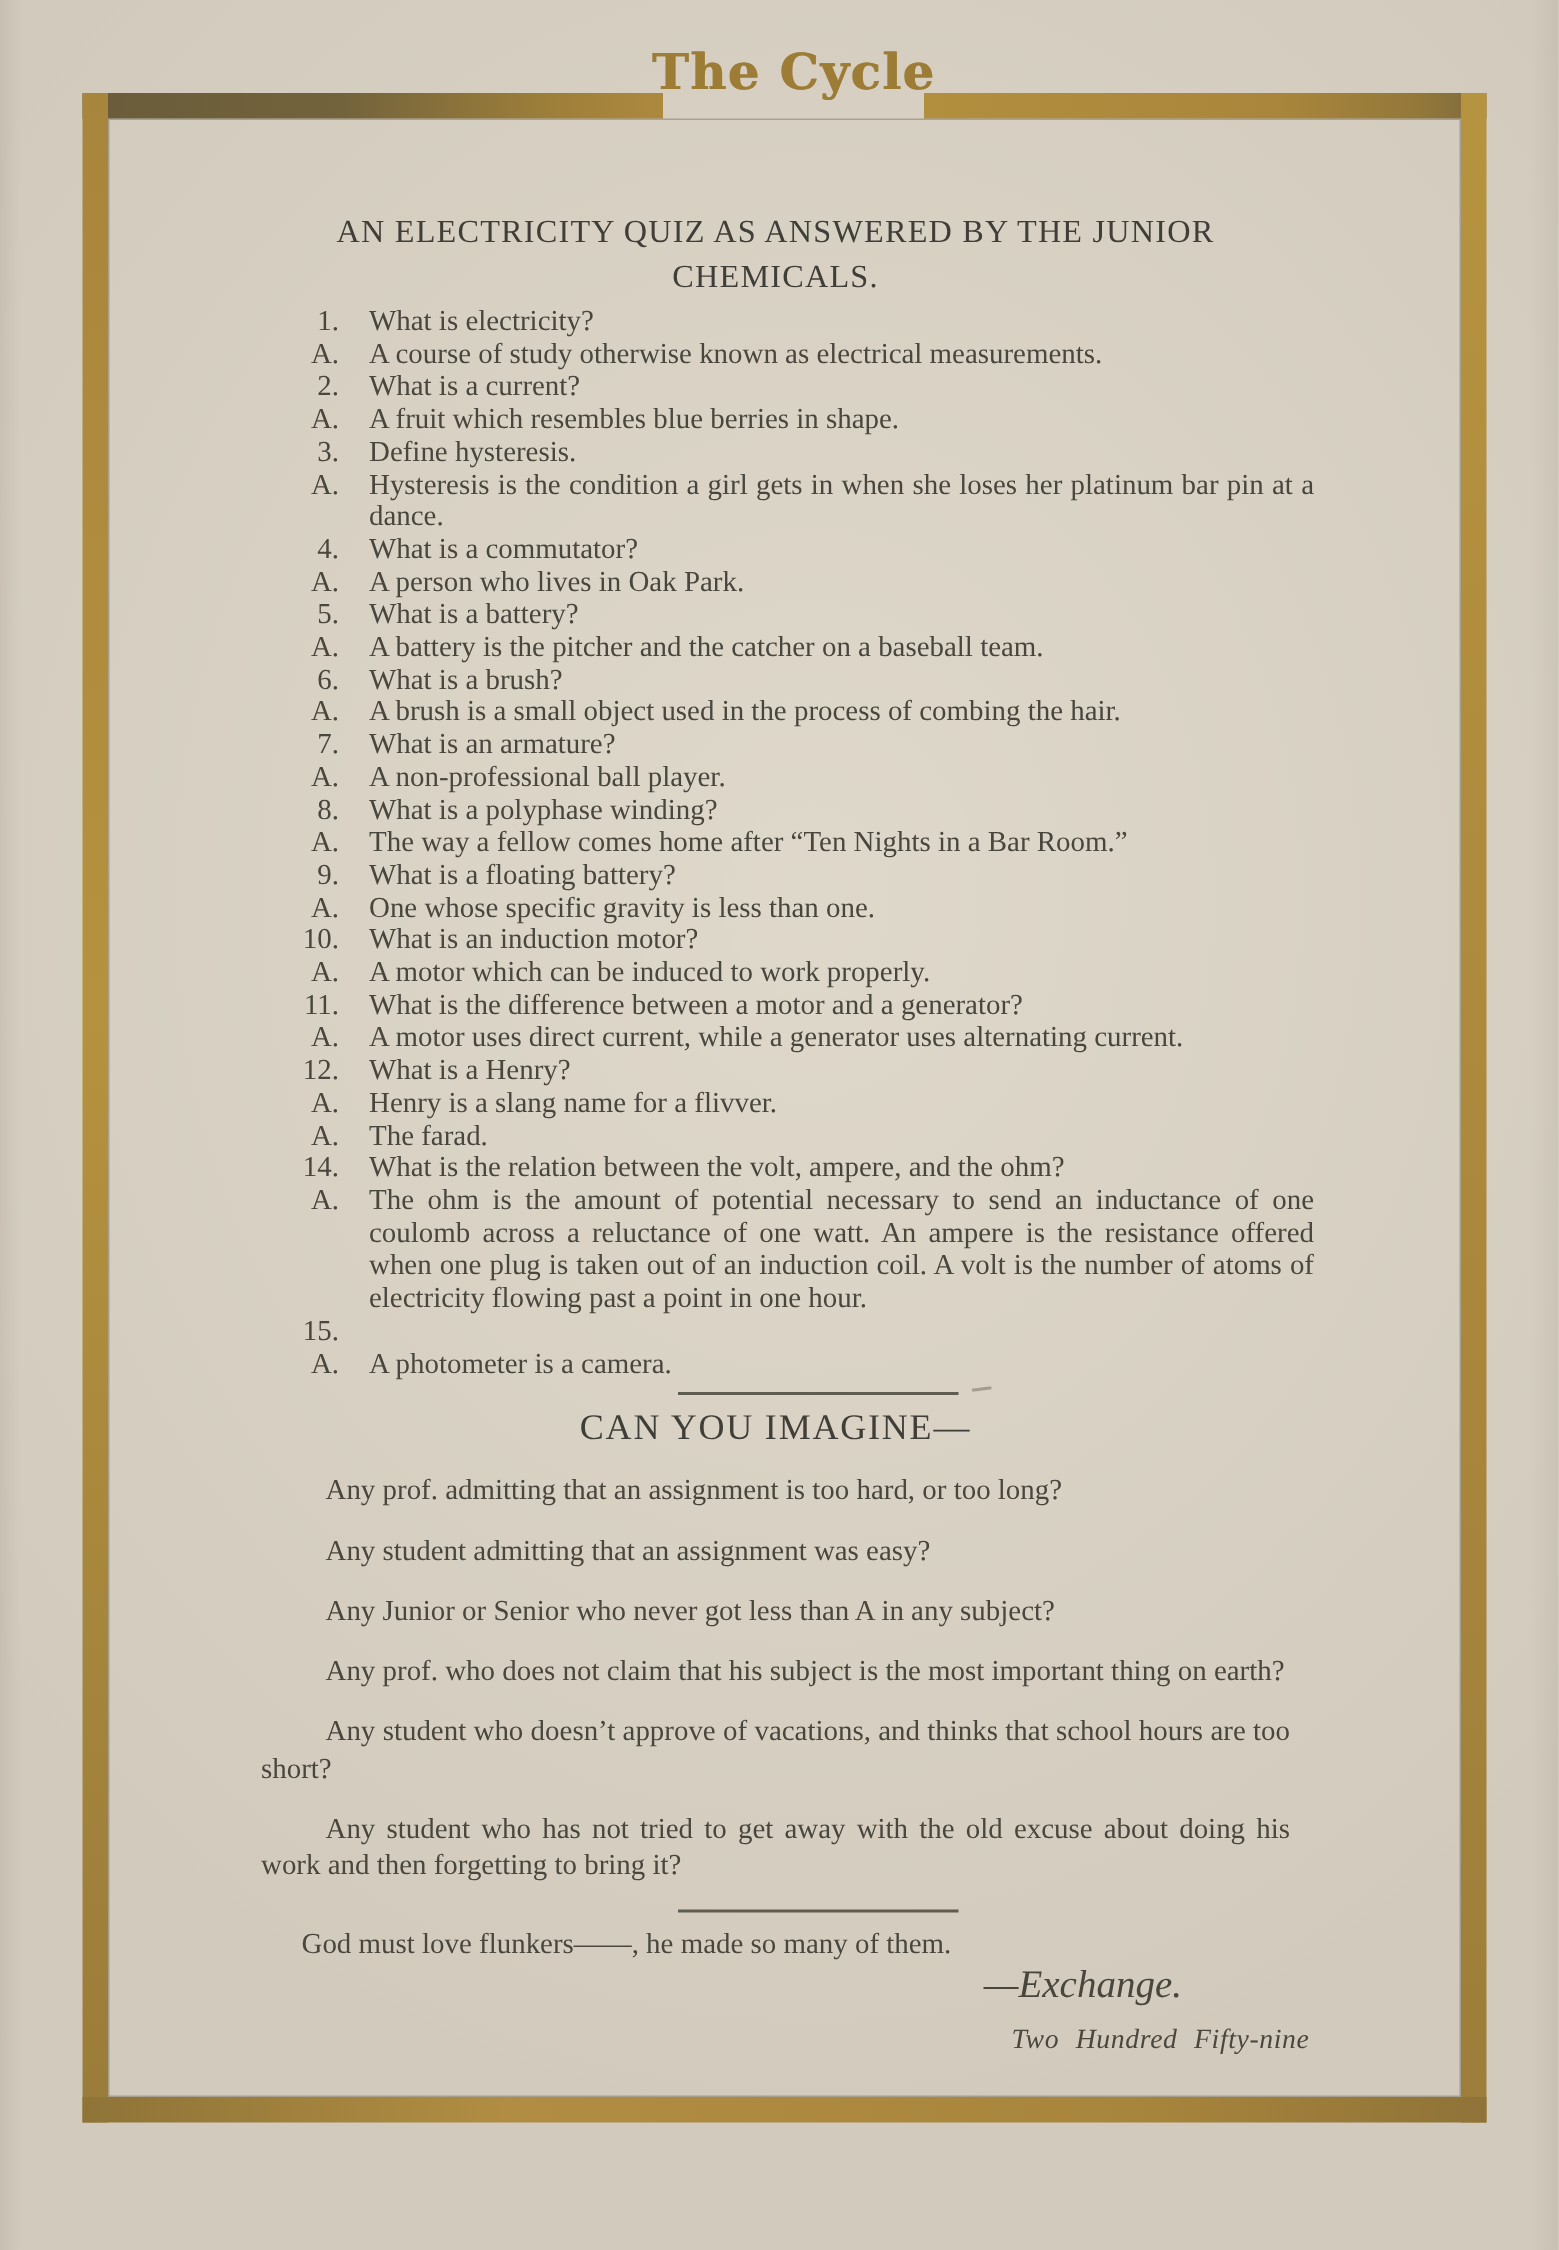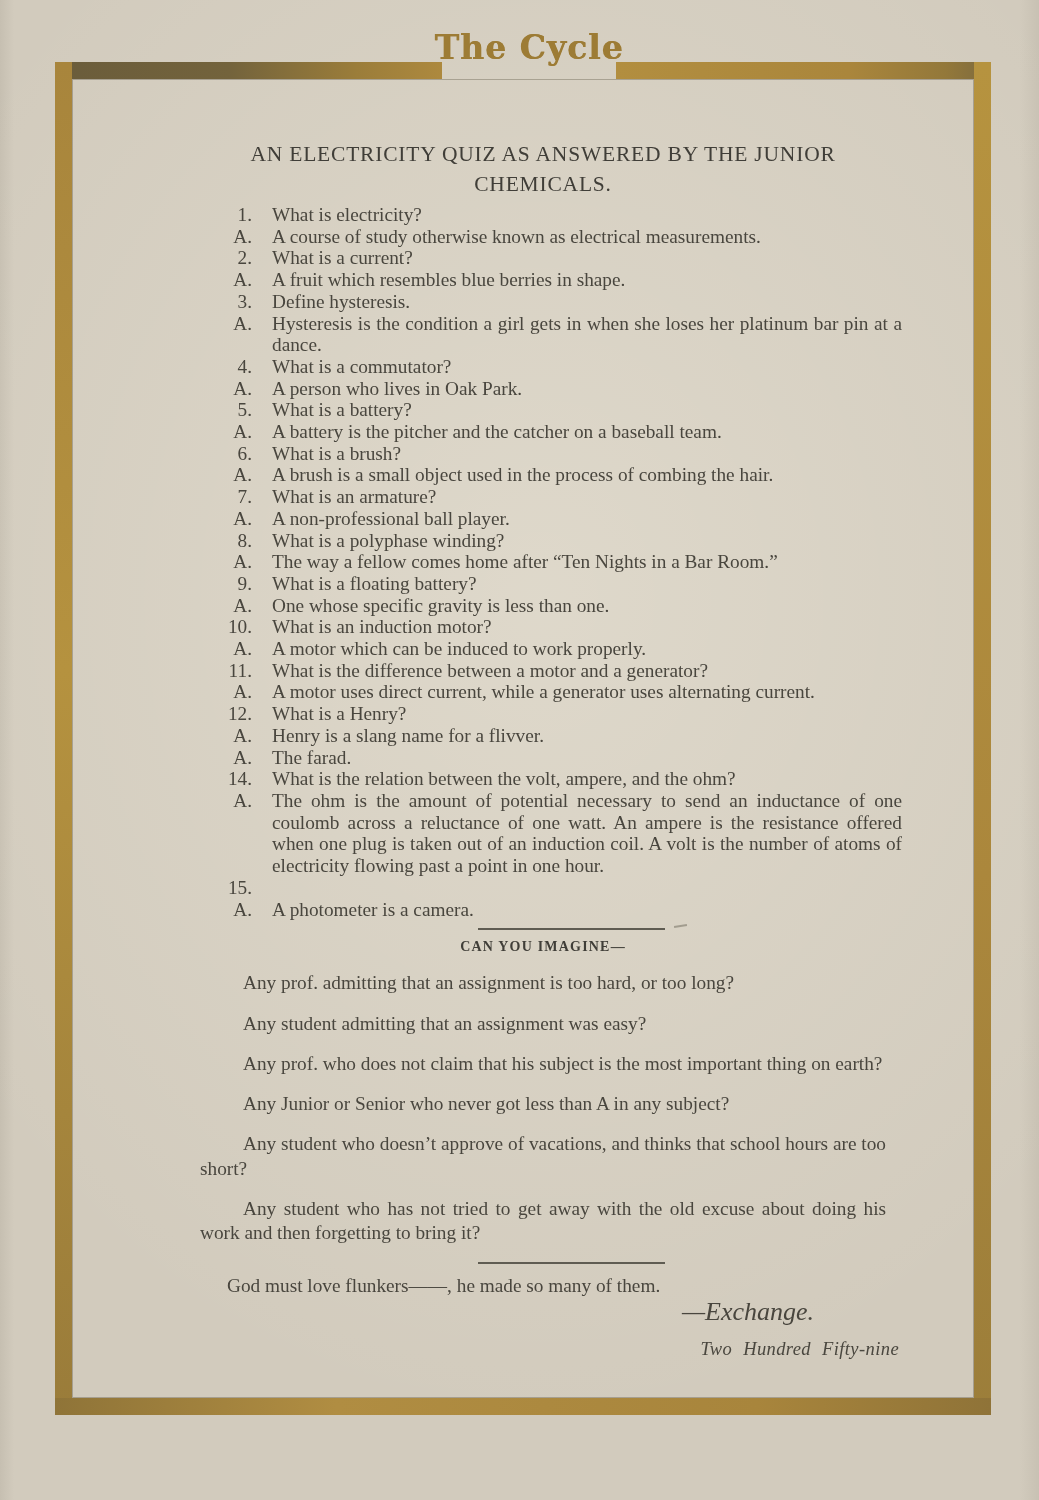--- a/index.html
+++ b/index.html
@@ -30,33 +30,33 @@
   .hairline{position:absolute;left:72px;top:79px;width:900px;height:1317px;
     border:1px solid rgba(105,97,80,.42);}
   .masthead{
     position:absolute;left:430px;top:26px;width:198px;height:44px;
     text-align:center;line-height:44px;
     font-family:"DejaVu Serif",serif;font-weight:700;font-style:normal;
     font-size:33px;color:#9d7c35;letter-spacing:1px;
     text-shadow:0.6px 0 0 #9d7c35;
   }
   
-  .content{position:absolute;left:184px;top:139px;width:718px;color:#49463e;}
+  .content{position:absolute;left:158px;top:139px;width:718px;color:#49463e;}
   .title{margin:0;font-weight:400;text-align:center;color:#403e38;
     font-size:21.5px;line-height:30px;letter-spacing:.8px;}
   .quiz{margin-top:5px;font-size:19.3px;line-height:21.7px;}
   .quiz-row{display:flex;}
   .quiz-label{flex:none;width:68px;text-align:right;}
   .quiz-text{flex:1;margin-left:20px;text-align:justify;}
   .divider{position:relative;width:187px;height:0;border-top:2px solid #5f5c52;
     margin:8px auto 6px;transform:translateX(28px);}
   .divider .tick{position:absolute;left:196px;top:-5px;width:13px;height:0;
     border-top:2px solid rgba(95,90,78,.45);transform:rotate(-8deg);}
-  .imagine-heading{margin:9px 0 5px;font-weight:700;text-align:center;color:#403e38;
-    font-size:14px;letter-spacing:1.2px;}
+  .imagine-heading{margin:9px 0 5px;font-weight:400;text-align:center;color:#403e38;
+    font-size:24px;letter-spacing:1.2px;}
   .imagine p{margin:16px;text-indent:43px;text-align:justify;
     font-size:19.3px;line-height:24.3px;}
   .closing-line{margin-top:10px;text-indent:43px;font-size:19.3px;line-height:24px;}
   .attribution{margin-top:2px;text-align:right;padding-right:88px;
     font-style:italic;font-size:26px;line-height:24px;}
   .page-number{margin-top:15px;text-align:right;padding-right:3px;
     font-style:italic;font-size:18.5px;letter-spacing:.4px;word-spacing:6px;color:#4a473f;}
 </style>
 </head>
 <body>
@@ -195,22 +195,22 @@
       </div>
 
     <div class="divider">
         <span class="tick"></span>
       </div>
 
     <div class="imagine-heading">CAN YOU IMAGINE—</div>
     <div class="imagine">
         <p>Any prof. admitting that an assignment is too hard, or too long?</p>
         <p>Any student admitting that an assignment was easy?</p>
+        <p>Any Junior or Senior who never got less than A in any subject?</p>
         <p>Any prof. who does not claim that his subject is the most important thing on earth?</p>
-        <p>Any Junior or Senior who never got less than A in any subject?</p>
         <p>Any student who doesn’t approve of vacations, and thinks that school hours are too short?</p>
         <p>Any student who has not tried to get away with the old excuse about doing his work and then forgetting to bring it?</p>
       </div>
 
     <div class="divider"></div>
 
     <div class="closing-line">God must love flunkers——, he made so many of them.</div>
     <div class="attribution">—Exchange.</div>
 
     <div class="page-number">Two Hundred Fifty-nine</div>

